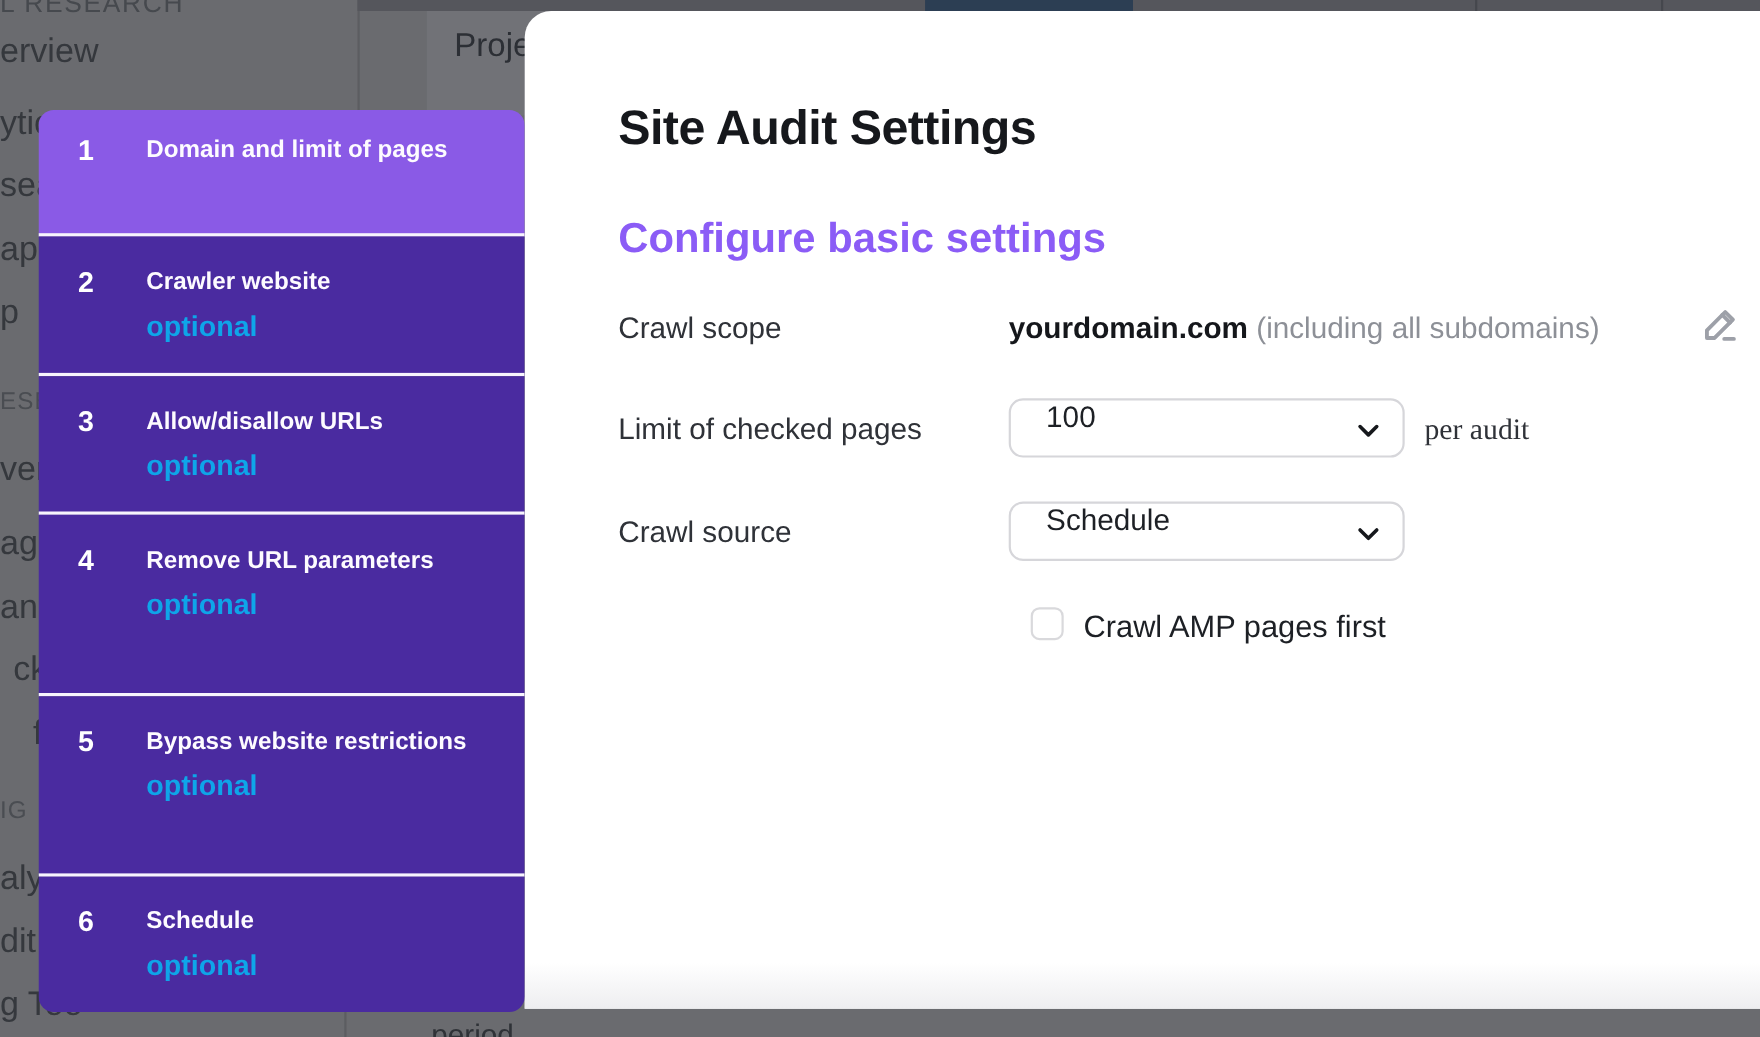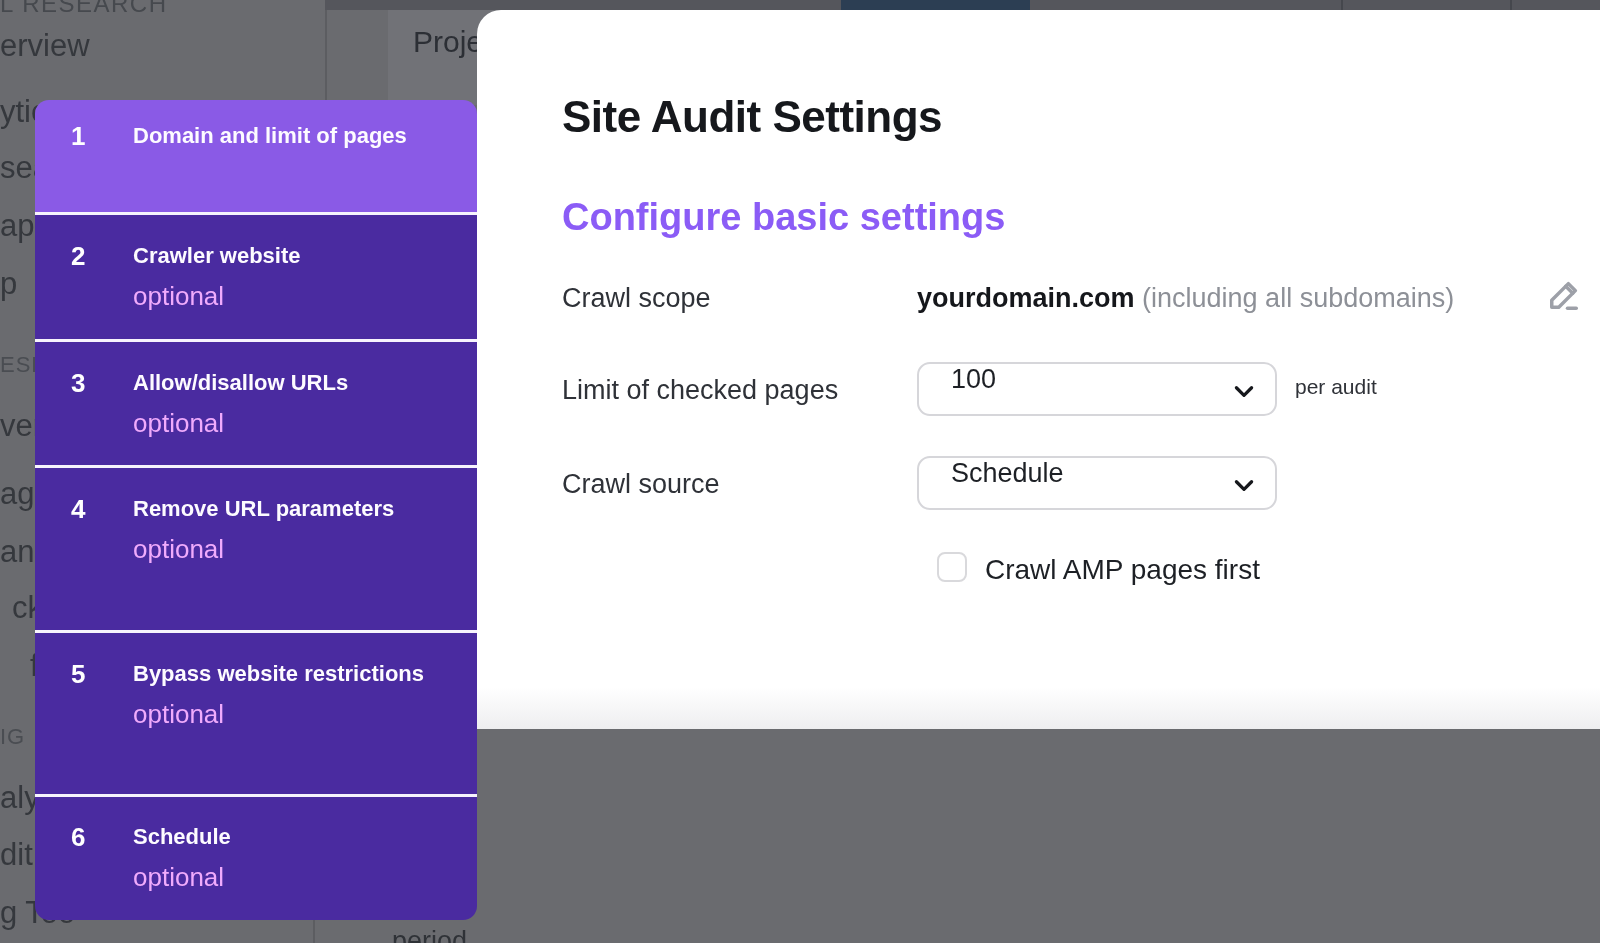--- a/index.html
+++ b/index.html
@@ -17,40 +17,40 @@
   .vdiv-bottom{position:absolute;left:313px;top:920px;width:2px;height:23px;background:#5c5d61;}
   .tab-zone{position:absolute;left:388px;top:10px;width:260px;height:95px;background:#717277;}
   .tab-label{position:absolute;left:25px;top:15px;font-size:30px;color:#2c2f35;}
   .frag-clip{position:absolute;left:392px;top:926px;height:17px;overflow:hidden;color:#2f3237;font-size:27px;}
   
   .top-strip{position:absolute;left:325px;top:0;width:1275px;height:10px;background:#55565c;}
   .top-strip .navy{position:absolute;left:516px;top:0;width:189px;height:10px;background:#2c3e53;}
   .top-strip .tick{position:absolute;top:0;width:2px;height:10px;background:#45474d;}
   
   .modal{
-    position:absolute;left:477px;top:10px;width:1123px;height:719px;
+    position:absolute;left:477px;top:10px;width:1123px;height:907px;
     background:#ffffff;border-top-left-radius:24px;
   }
   .modal-footer-fade{position:absolute;left:0;bottom:0;width:100%;height:42px;
     background:linear-gradient(to bottom, rgba(238,238,240,0), #eeeef0);}
   .m-title{position:absolute;left:85px;top:82px;font-size:44px;font-weight:800;color:#16181c;letter-spacing:-0.5px;}
   .m-subtitle{position:absolute;left:85px;top:186px;font-size:38px;font-weight:700;color:#8b5cf6;}
   .m-label{position:absolute;left:85px;font-size:27px;color:#2f3238;}
   .scope-value{position:absolute;left:440px;top:273px;font-size:27px;white-space:nowrap;}
   .scope-domain{font-weight:700;color:#15171b;}
   .scope-note{color:#8d9097;}
   .edit-btn{position:absolute;left:1066px;top:264px;width:42px;height:42px;cursor:pointer;}
   .select{
     position:absolute;left:440px;width:360px;height:54px;box-sizing:border-box;
     border:2px solid #d6d6da;border-radius:13px;background:#fff;
     font-size:27px;color:#1d2025;display:flex;
     padding-left:32px;cursor:pointer;
   }
   .select .caret{position:absolute;right:18px;top:14px;}
-  .suffix{position:absolute;left:818px;top:365px;font-size:21px;color:#2f3238;}
+  .suffix{position:absolute;left:818px;top:365px;font-size:27px;color:#2f3238;font-family:Liberation Serif, serif;}
   .checkbox{
     position:absolute;left:460px;top:542px;width:30px;height:30px;box-sizing:border-box;
     border:2px solid #d9d9dc;border-radius:8px;background:#fff;cursor:pointer;
   }
   .checkbox-label{position:absolute;left:508px;top:544px;font-size:28px;color:#1d2025;}
   
   .wizard{
     position:absolute;left:35px;top:100px;width:442px;height:820px;
     border-radius:14px;overflow:hidden;
   }
@@ -59,21 +59,21 @@
     background:#4a2ba0;border-bottom:3px solid #f7f4fd;cursor:pointer;
   }
   .step.active{background:#8a5ae6;}
   .step.last{border-bottom:none;}
   .step-num{
     flex:0 0 98px;box-sizing:border-box;padding-left:36px;
     font-size:26px;font-weight:700;color:#ffffff;line-height:40px;
   }
   .step-body{width:300px;}
   .step-title{font-size:22px;font-weight:700;color:#fdfbff;line-height:40px;}
-  .step-note{font-size:26px;color:#f0abfc;line-height:40px;}
+  .step-note{font-size:26px;color:#0ea5e9;line-height:40px;font-weight:bold;}
   .pt16{padding-top:16px;} .pt20{padding-top:20px;} .pt21{padding-top:21px;}
 </style>
 </head>
 <body>
 
 <div class="page-bg">
   <span class="frag frag-h" style="left:0;top:-10px;">L RESEARCH</span>
   <span class="frag" style="left:0;top:28px;">erview</span>
   <span class="frag" style="left:0;top:94px;">ytic</span>
   <span class="frag" style="left:0;top:150px;">sea</span>

